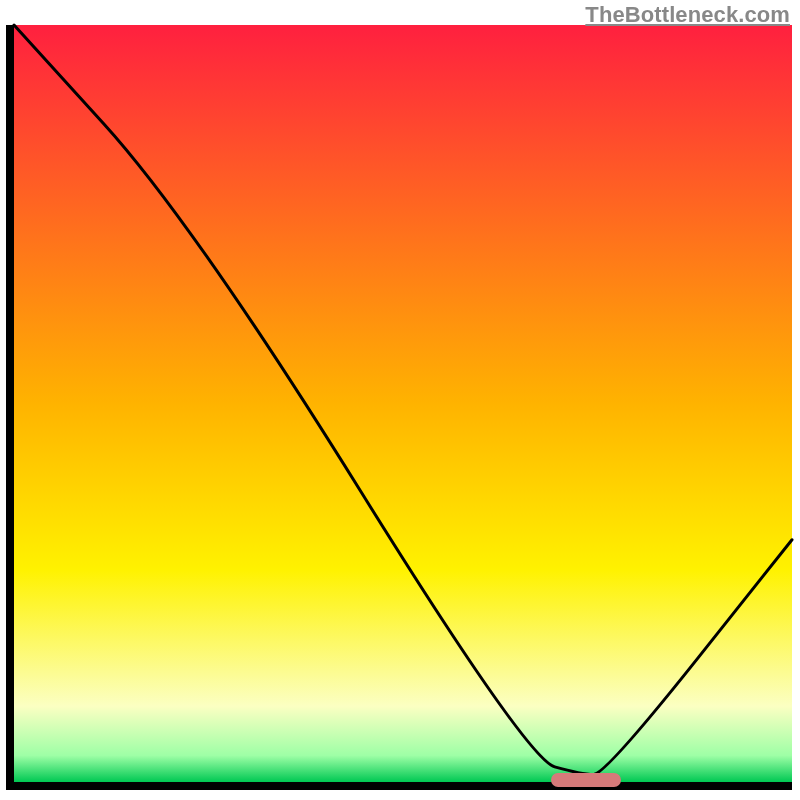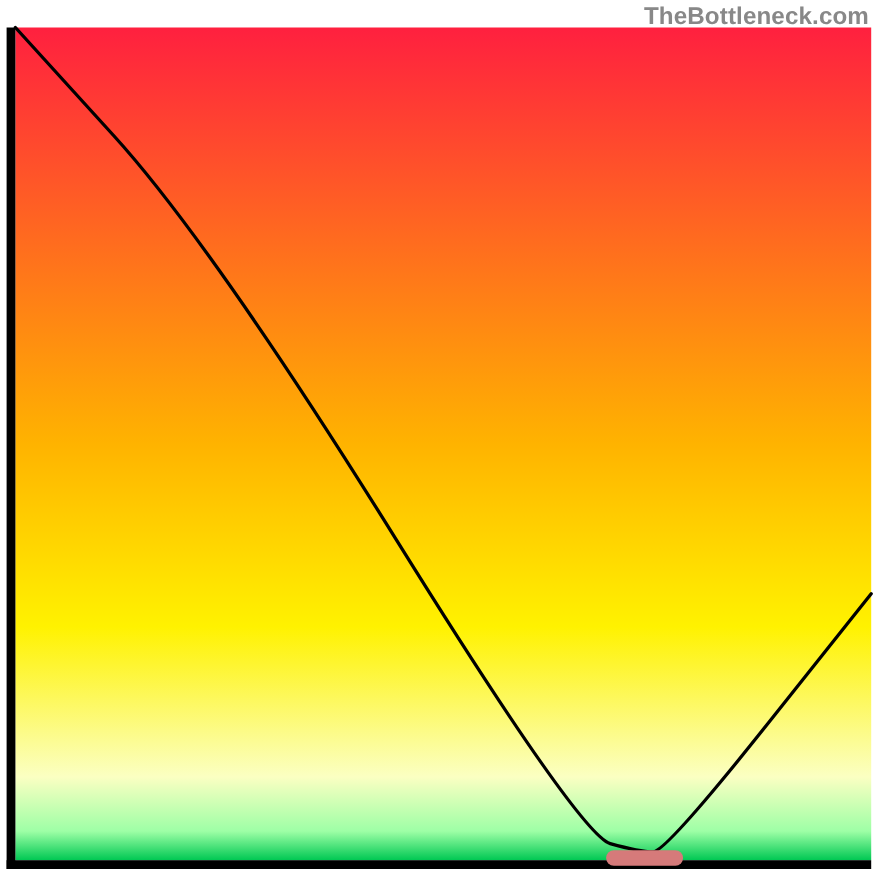--- a/index.html
+++ b/index.html
@@ -17,20 +17,21 @@
   }
   .attribution {
     position: absolute;
     top: 2px;
     right: 10px;
     font-family: Arial, Helvetica, sans-serif;
     font-size: 22px;
     font-weight: bold;
     color: #888888;
     letter-spacing: 0.1px;
+    text-decoration: underline;
   }
   svg {
     position: absolute;
     left: 0;
     top: 0;
   }
   .marker {
     position: absolute;
     background: #d67a7a;
     border-radius: 7px;

